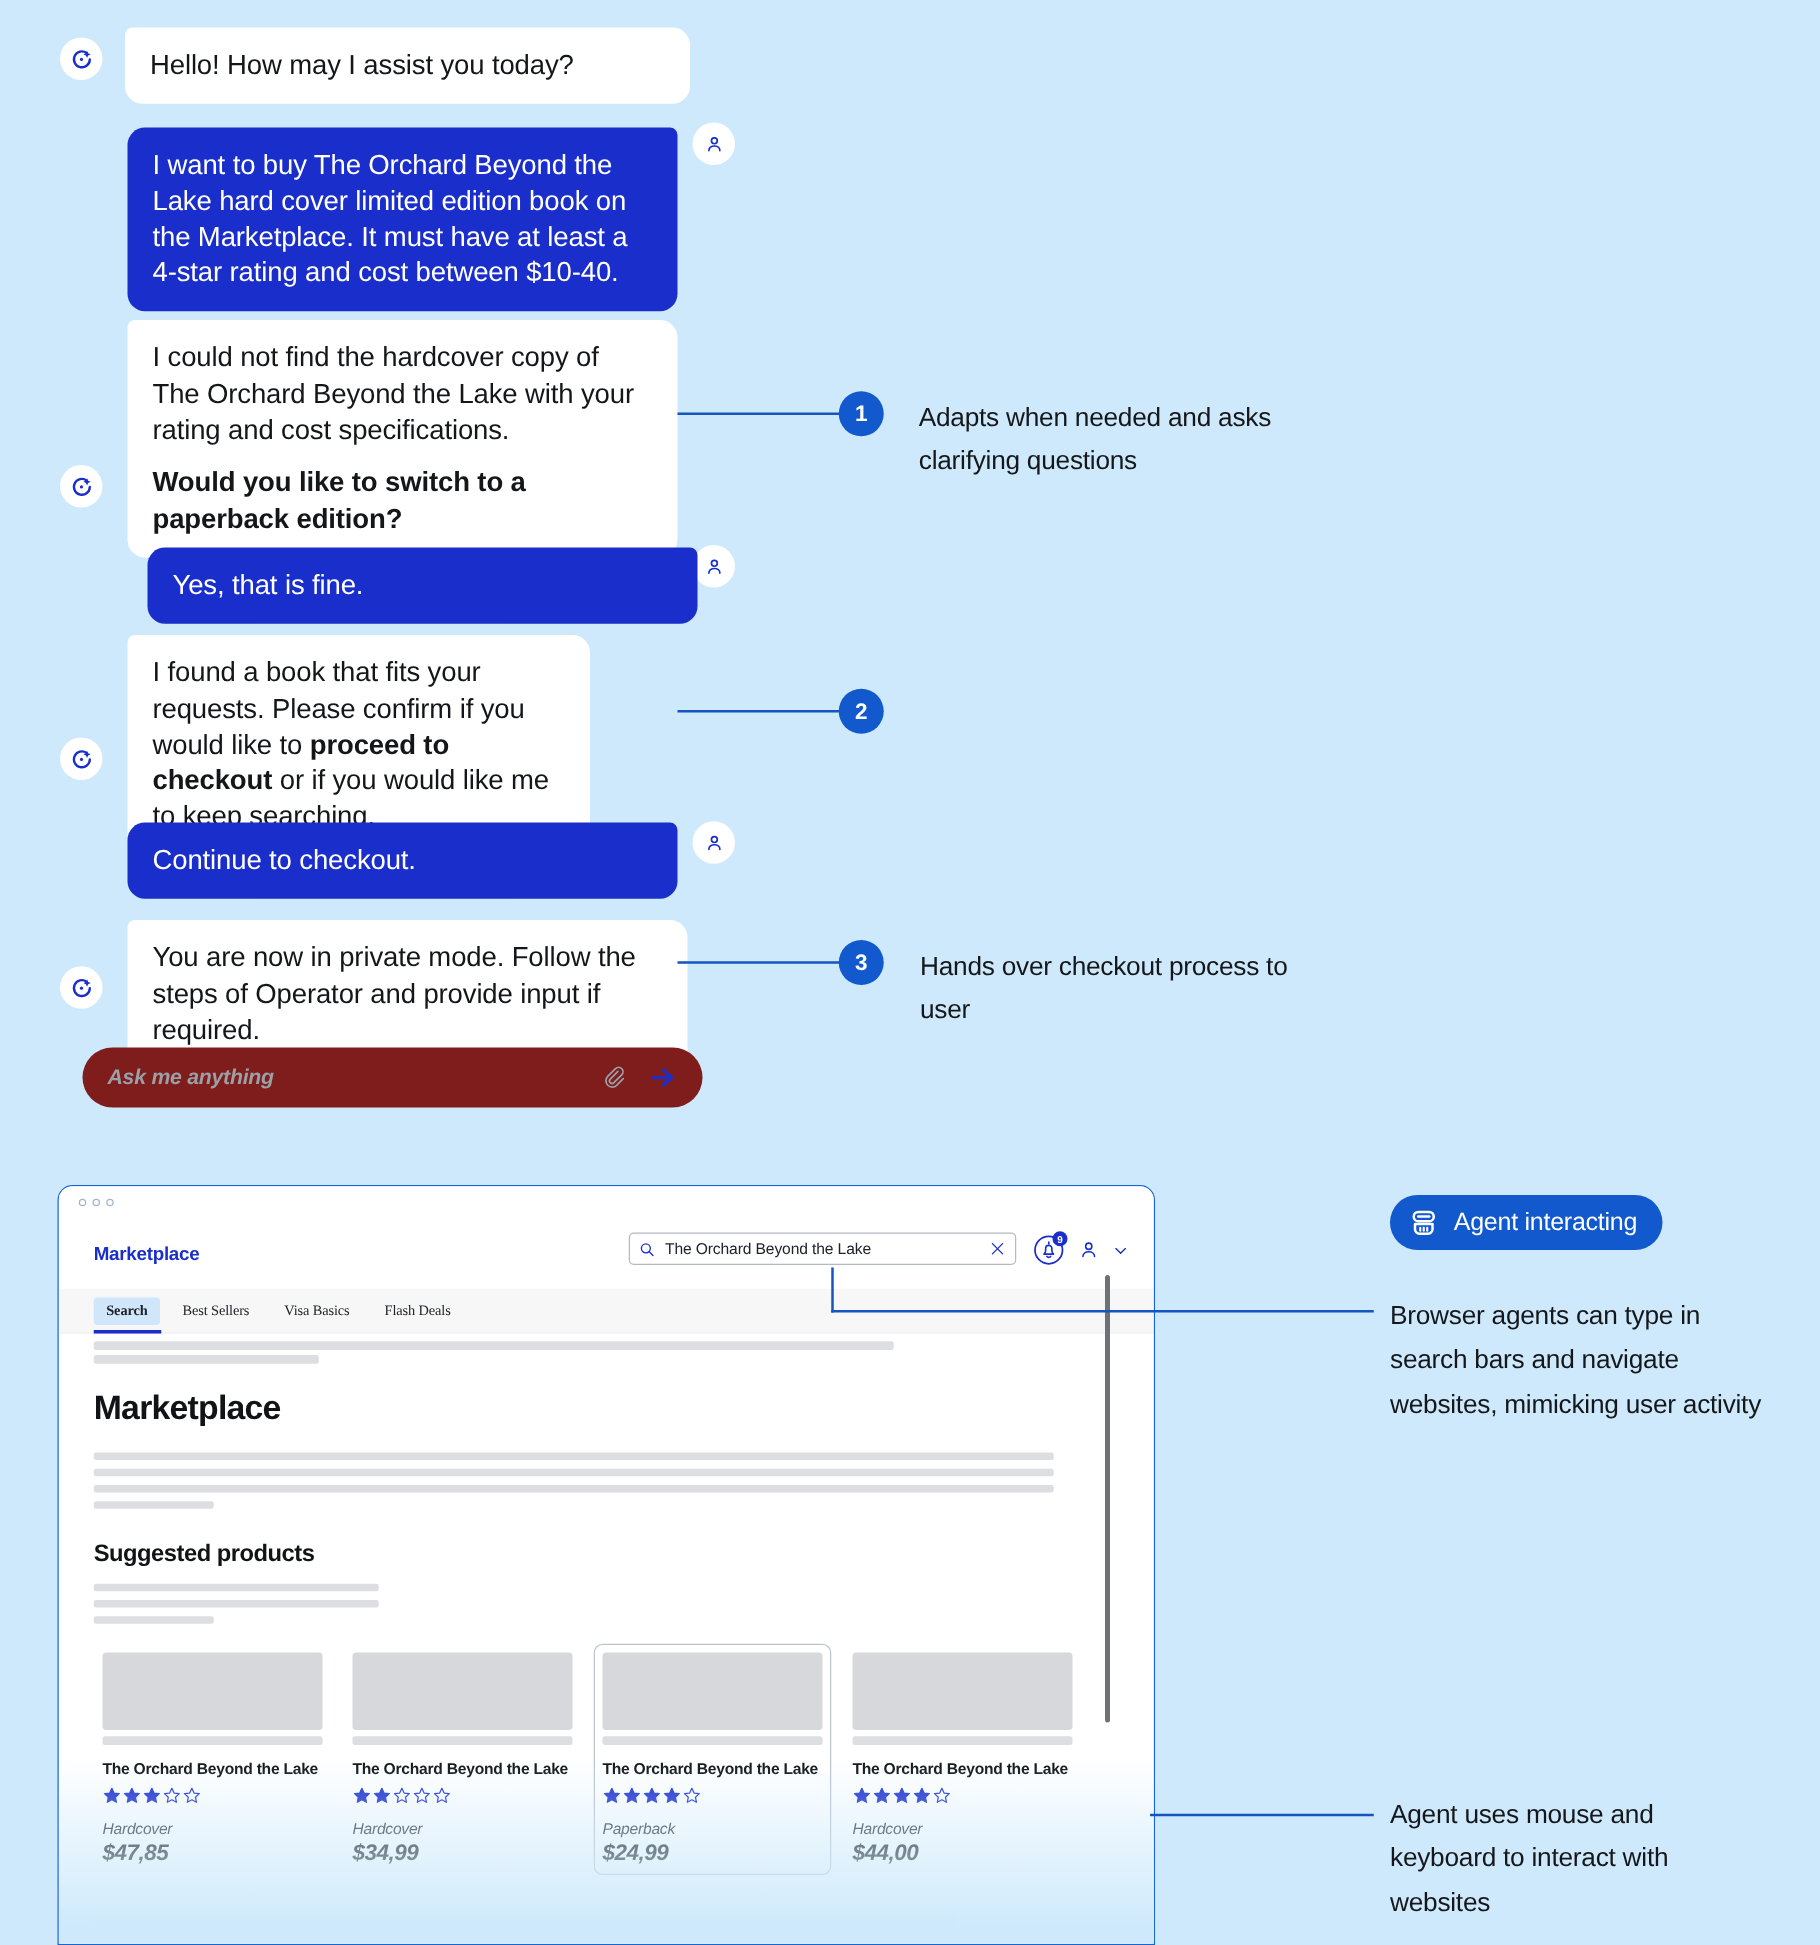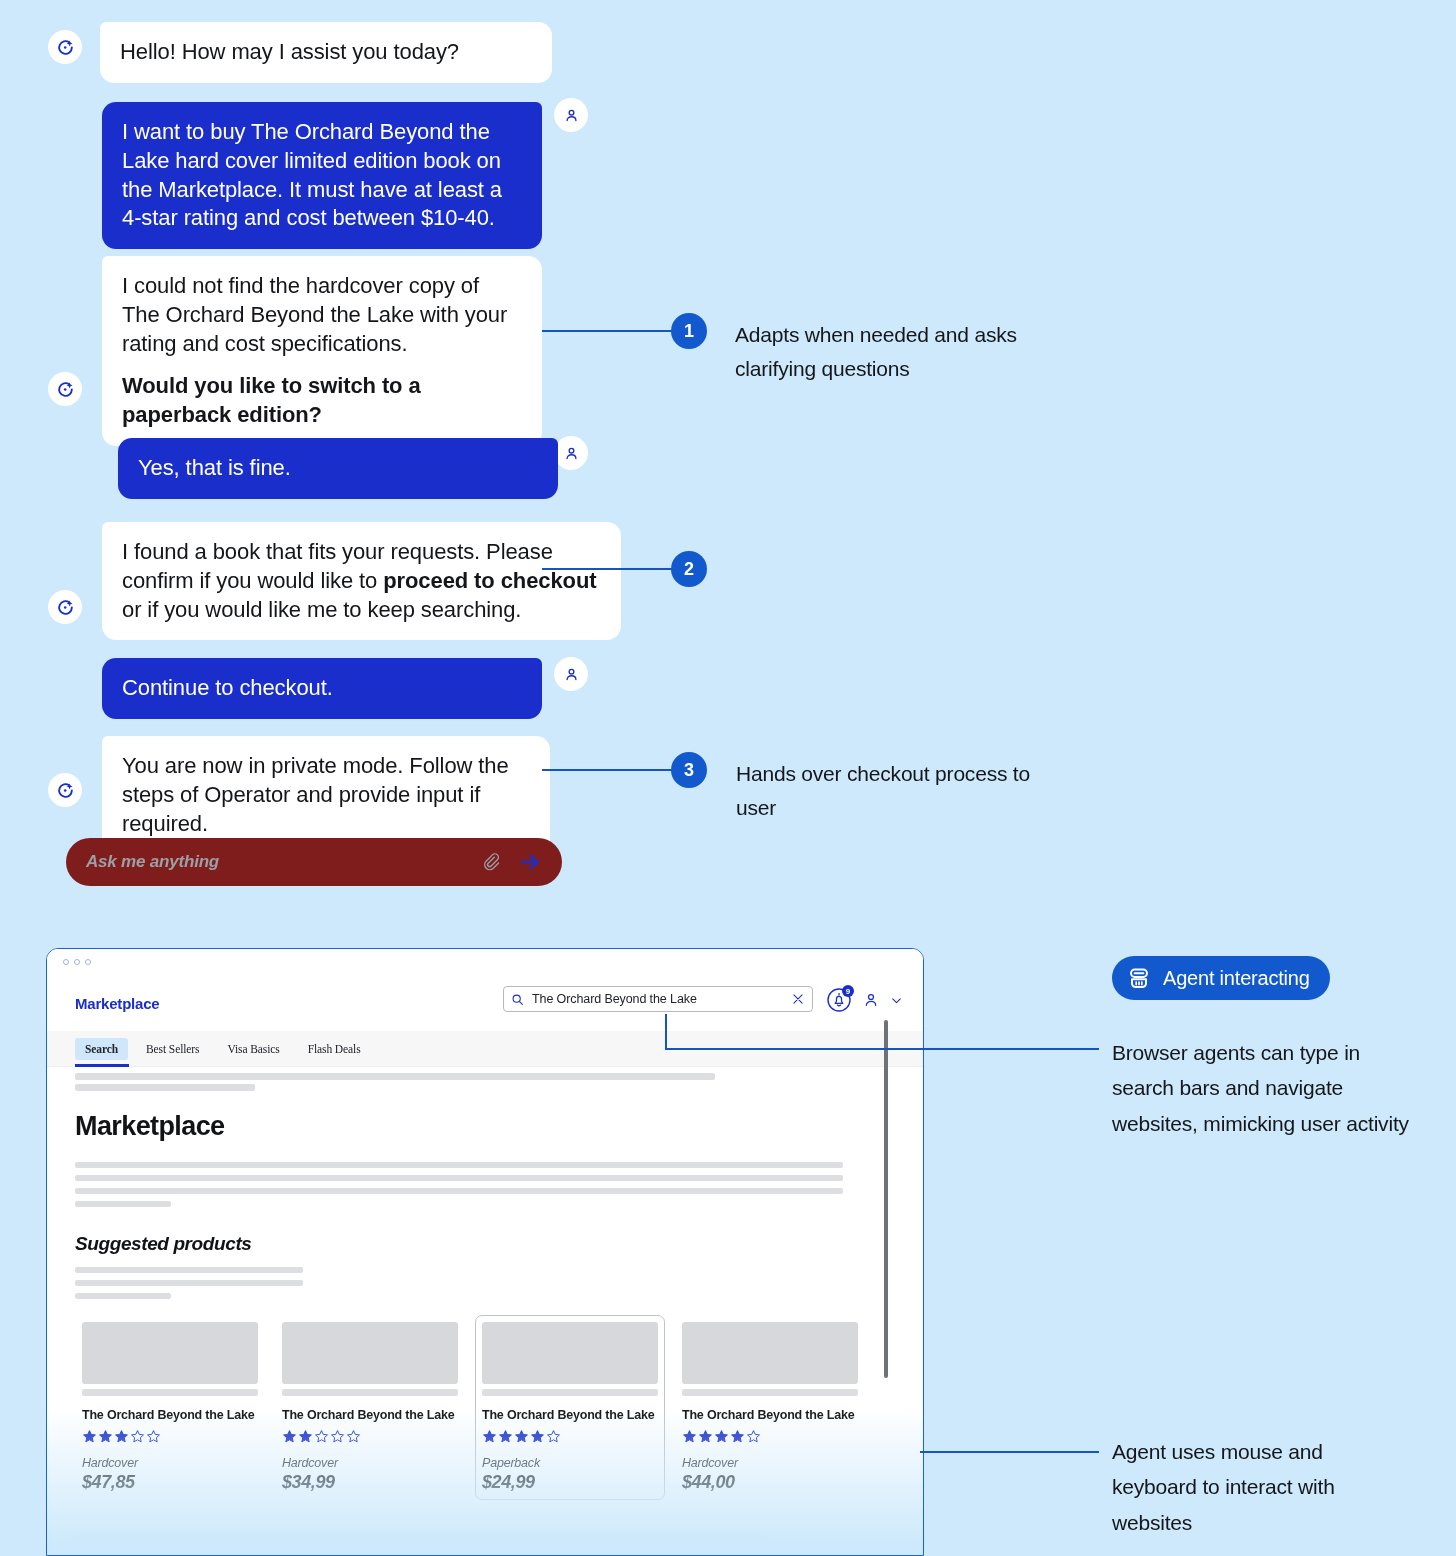--- a/index.html
+++ b/index.html
@@ -187,21 +187,21 @@
   .sk-row { height: 6px; margin-bottom: 7px; }
 
   .page-title {
     font-size: 27px; font-weight: 700; color: #111316;
     letter-spacing: -0.6px;
     margin-top: 20px; margin-bottom: 20px;
   }
   .section-title {
     font-size: 19px; font-weight: 700; color: #111316;
     letter-spacing: -0.4px;
-    margin-top: 26px; margin-bottom: 12px; font-style: italic;
+    margin-top: 26px; margin-bottom: 12px;
   }
 
   .cards { display: flex; gap: 10px; margin-top: 16px; }
   .card {
     width: 190px;
     padding: 6px;
     border: 1.5px solid transparent;
     border-radius: 7px;
   }
   .card.selected { border-color: #bfc4cb; }
@@ -303,21 +303,21 @@
       <span>Yes, that is fine.</span>
     </div>
 
     <div class="avatar" style="left:48px; top:590px;">
       <svg width="19" height="19" viewBox="0 0 24 24" fill="none">
         <path d="M20 12a8 8 0 1 1-3.2-6.4" stroke="#1a2ecc" stroke-width="2.4" stroke-linecap="round"></path>
         <path d="M17.2 3.2l1.1 2.6 2.6 1.1-2.6 1.1-1.1 2.6-1.1-2.6L13.5 6.9l2.6-1.1z" fill="#1a2ecc"></path>
         <circle cx="11.6" cy="12" r="1.6" fill="#1a2ecc"></circle>
       </svg>
     </div>
-    <div class="bubble bot" style="left:102px; top:522px; width:519px;">
+    <div class="bubble bot" style="left:102px; top:508px; width:370px;">
       <span>I found a book that fits your requests. Please confirm if you would like to </span><b>proceed to checkout</b><span> or if you would like me to keep searching.</span>
     </div>
 
     <div class="avatar" style="left:554px; top:657px;">
       <svg width="17" height="17" viewBox="0 0 24 24" fill="none">
         <circle cx="12" cy="8" r="3.3" stroke="#1a2ecc" stroke-width="1.9"></circle>
         <path d="M5.8 19c0-3.2 2.8-5.2 6.2-5.2S18.2 15.8 18.2 19" stroke="#1a2ecc" stroke-width="1.9" stroke-linecap="round"></path>
       </svg>
     </div>
     <div class="bubble user" style="left:102px; top:658px; width:440px;">

